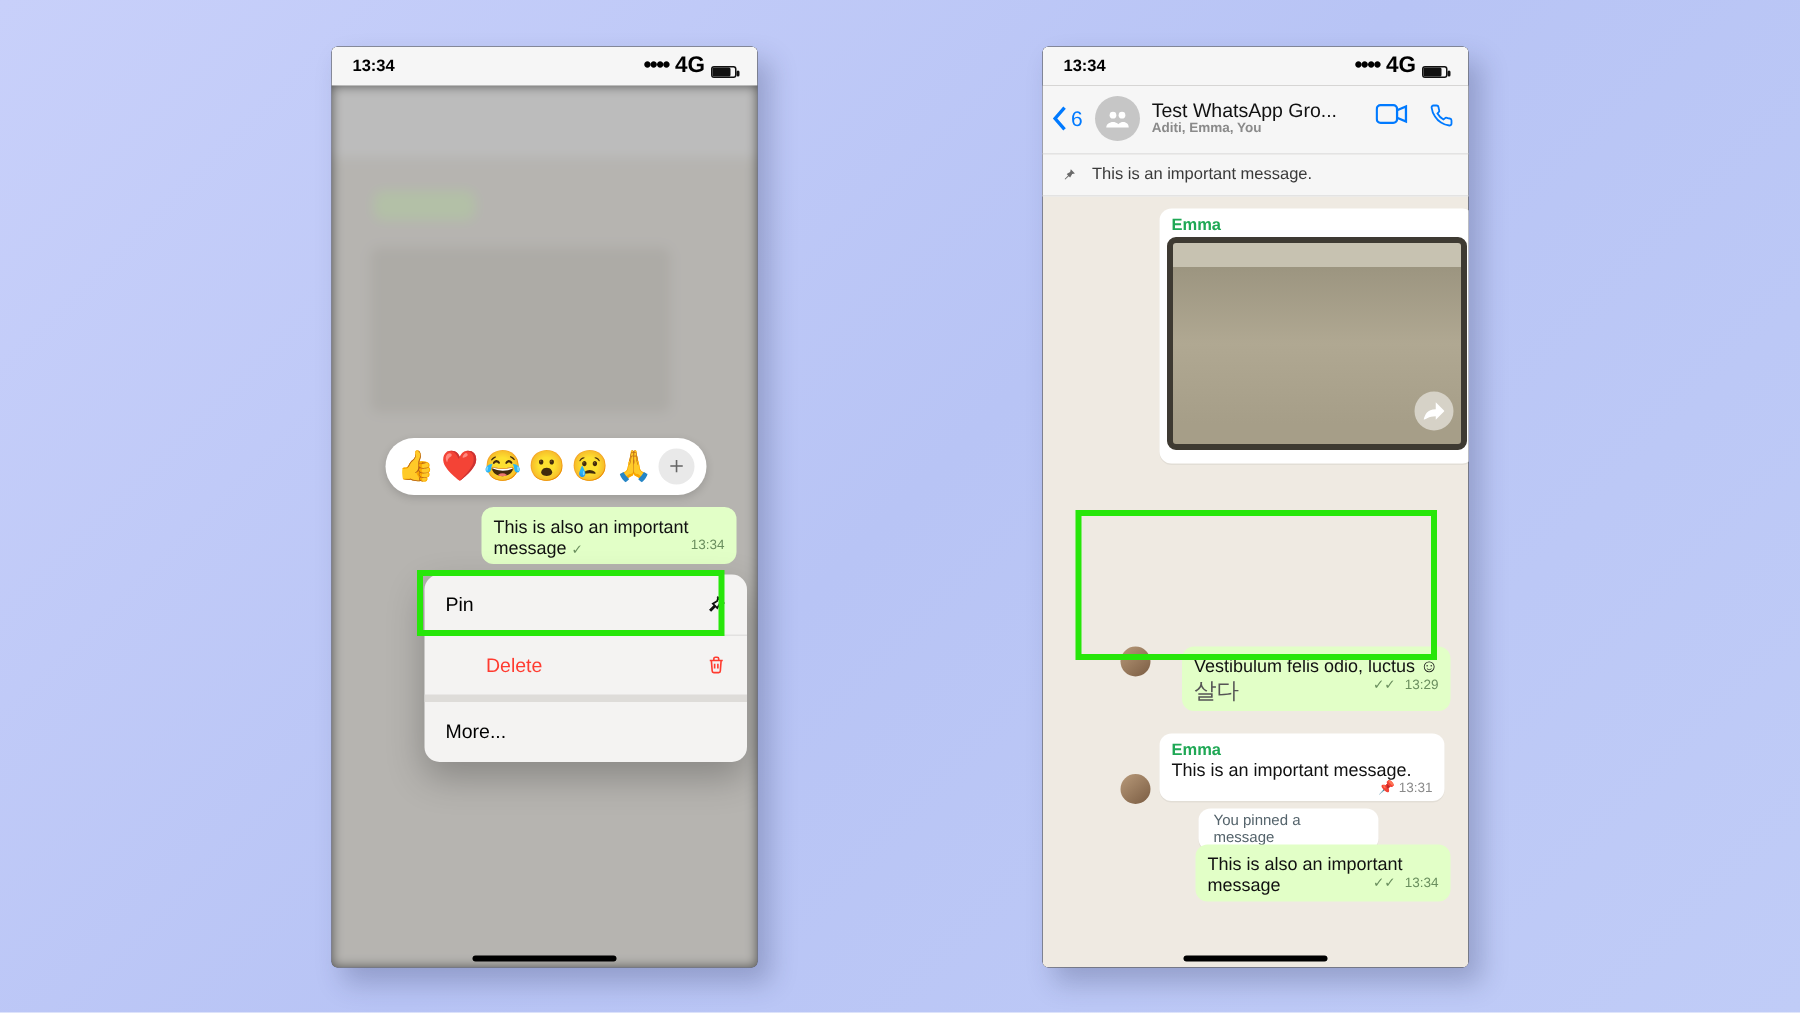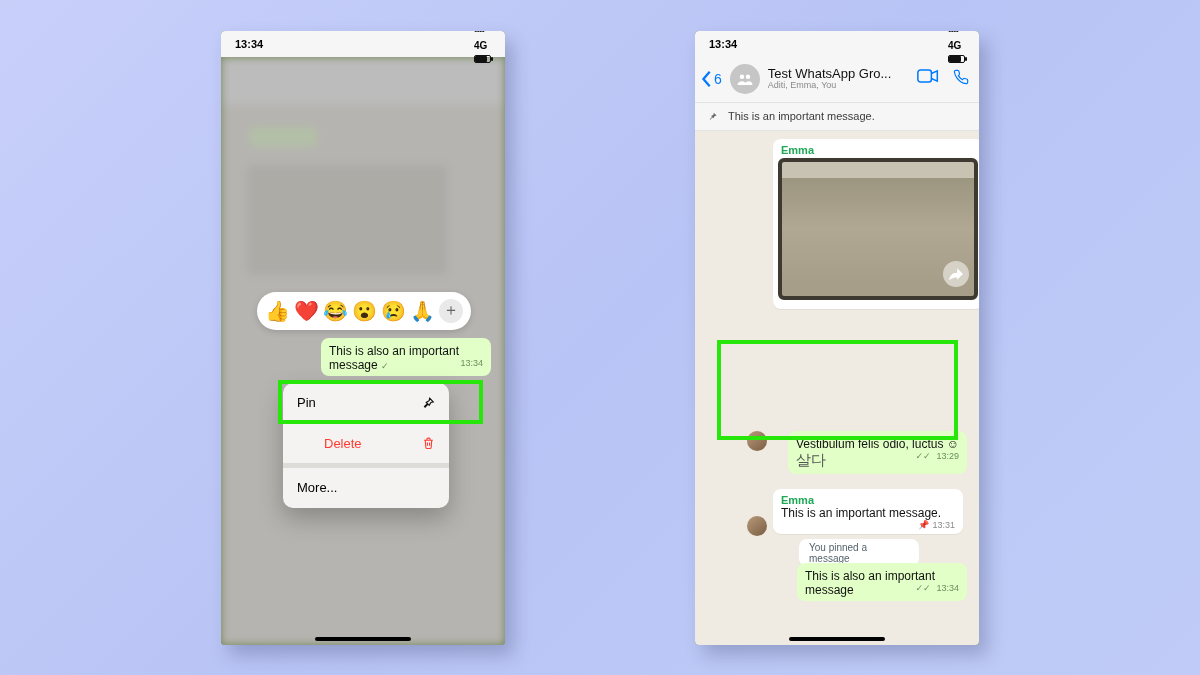--- a/index.html
+++ b/index.html
@@ -12,41 +12,41 @@
     justify-content: center;
     align-items: center;
     gap: 190px;
     overflow: hidden;
   }
 
   
   .phone {
     width: 284px;
     height: 614px;
-    background: #4d7c0f;
+    background: #000000;
     border-radius: 4px;
     box-shadow: 8px 10px 18px rgba(30,40,80,.25);
     position: relative;
     overflow: hidden;
   }
 
   
   .statusbar {
     height: 26px;
     display: flex;
     justify-content: space-between;
     align-items: center;
     padding: 0 14px;
     font-size: 11px;
     font-weight: 600;
     background: #f6f6f6;
     position: relative;
     z-index: 5;
   }
-  .status-right { display: flex; align-items: flex-start; gap: 4px; font-size:10px;flex-direction:column;}
+  .status-right { display: flex; align-items: flex-end; gap: 4px; font-size:15px;}
   .status-dots::before { content:"••••"; letter-spacing:-1px; }
   .battery {
     width: 17px; height: 8px; border:1px solid #111; border-radius:2px;
     position:relative; display:inline-block;
   }
   .battery::after{content:"";position:absolute;right:-3px;top:1.5px;width:2px;height:4px;background:#111;border-radius:1px;}
   .battery i{display:block;background:#111;height:100%;width:80%;border-radius:1px;}
 
   .home-indicator{
     position:absolute;bottom:4px;left:50%;transform:translateX(-50%);
@@ -101,21 +101,21 @@
     max-width:170px; padding:6px 8px 4px 8px;
     background:#e2ffc7; border-radius:8px;
     font-size:12px; color:#111;
   }
   .out-bubble .time{ font-size:9px;color:#6a8f5e; float:right; margin-left:6px;}
   .out-bubble .tick{ font-size:9px;color:#6a8f5e;}
 
   
   .ctx-menu{
     position:absolute; top:352px; left:62px;
-    width:166px; background:#f4f3f2;
+    width:215px; background:#f4f3f2;
     border-radius:10px; box-shadow:0 10px 24px rgba(0,0,0,.25);
     overflow:hidden;
   }
   .ctx-item{
     height:40px; display:flex; align-items:center; justify-content:space-between;
     padding:0 14px; font-size:13px;
   }
   .ctx-item + .ctx-item{ border-top:1px solid rgba(0,0,0,.07); }
   .ctx-item.delete{ color:#ff3b30;padding-left:41px; }
   .ctx-sep{ height:5px; background:#dedcd9; }
@@ -139,21 +139,21 @@
   }
   .back{ color:#007aff; font-size:18px; font-weight:500; display:flex; align-items:center;}
   .back-count{ font-size:14px; margin-left:1px;}
   .avatar-grp{
     width:30px;height:30px;border-radius:50%;
     background:#c6c6c6;display:flex;align-items:center;justify-content:center;margin:0 4px;
   }
   .avatar-grp svg{fill:#fff;}
   .nav-titles{ flex:1; line-height:1.05; overflow:hidden;}
   .nav-title{font-size:13px;font-weight:400;color:#111;white-space:nowrap;overflow:hidden;text-overflow:ellipsis;}
-  .nav-sub{font-size:9px;color:#8a8a8a;white-space:nowrap;overflow:hidden;text-overflow:ellipsis;}
+  .nav-sub{font-size:9px;color:#8a8a8a;white-space:nowrap;overflow:hidden;text-overflow:ellipsis;font-weight:bold;}
   .nav-actions{display:flex;gap:14px;color:#007aff;padding-right:4px;}
 
   .pinbar{
     position:absolute; top:72px; left:0; right:0; height:28px;
     background:#f6f6f6; display:flex; align-items:center;
     padding:0 12px; font-size:11px; color:#3a3a3a;
     border-bottom:1px solid #e3e3e3; z-index:2;
   }
   .pinbar svg{ margin-right:10px; }
 

